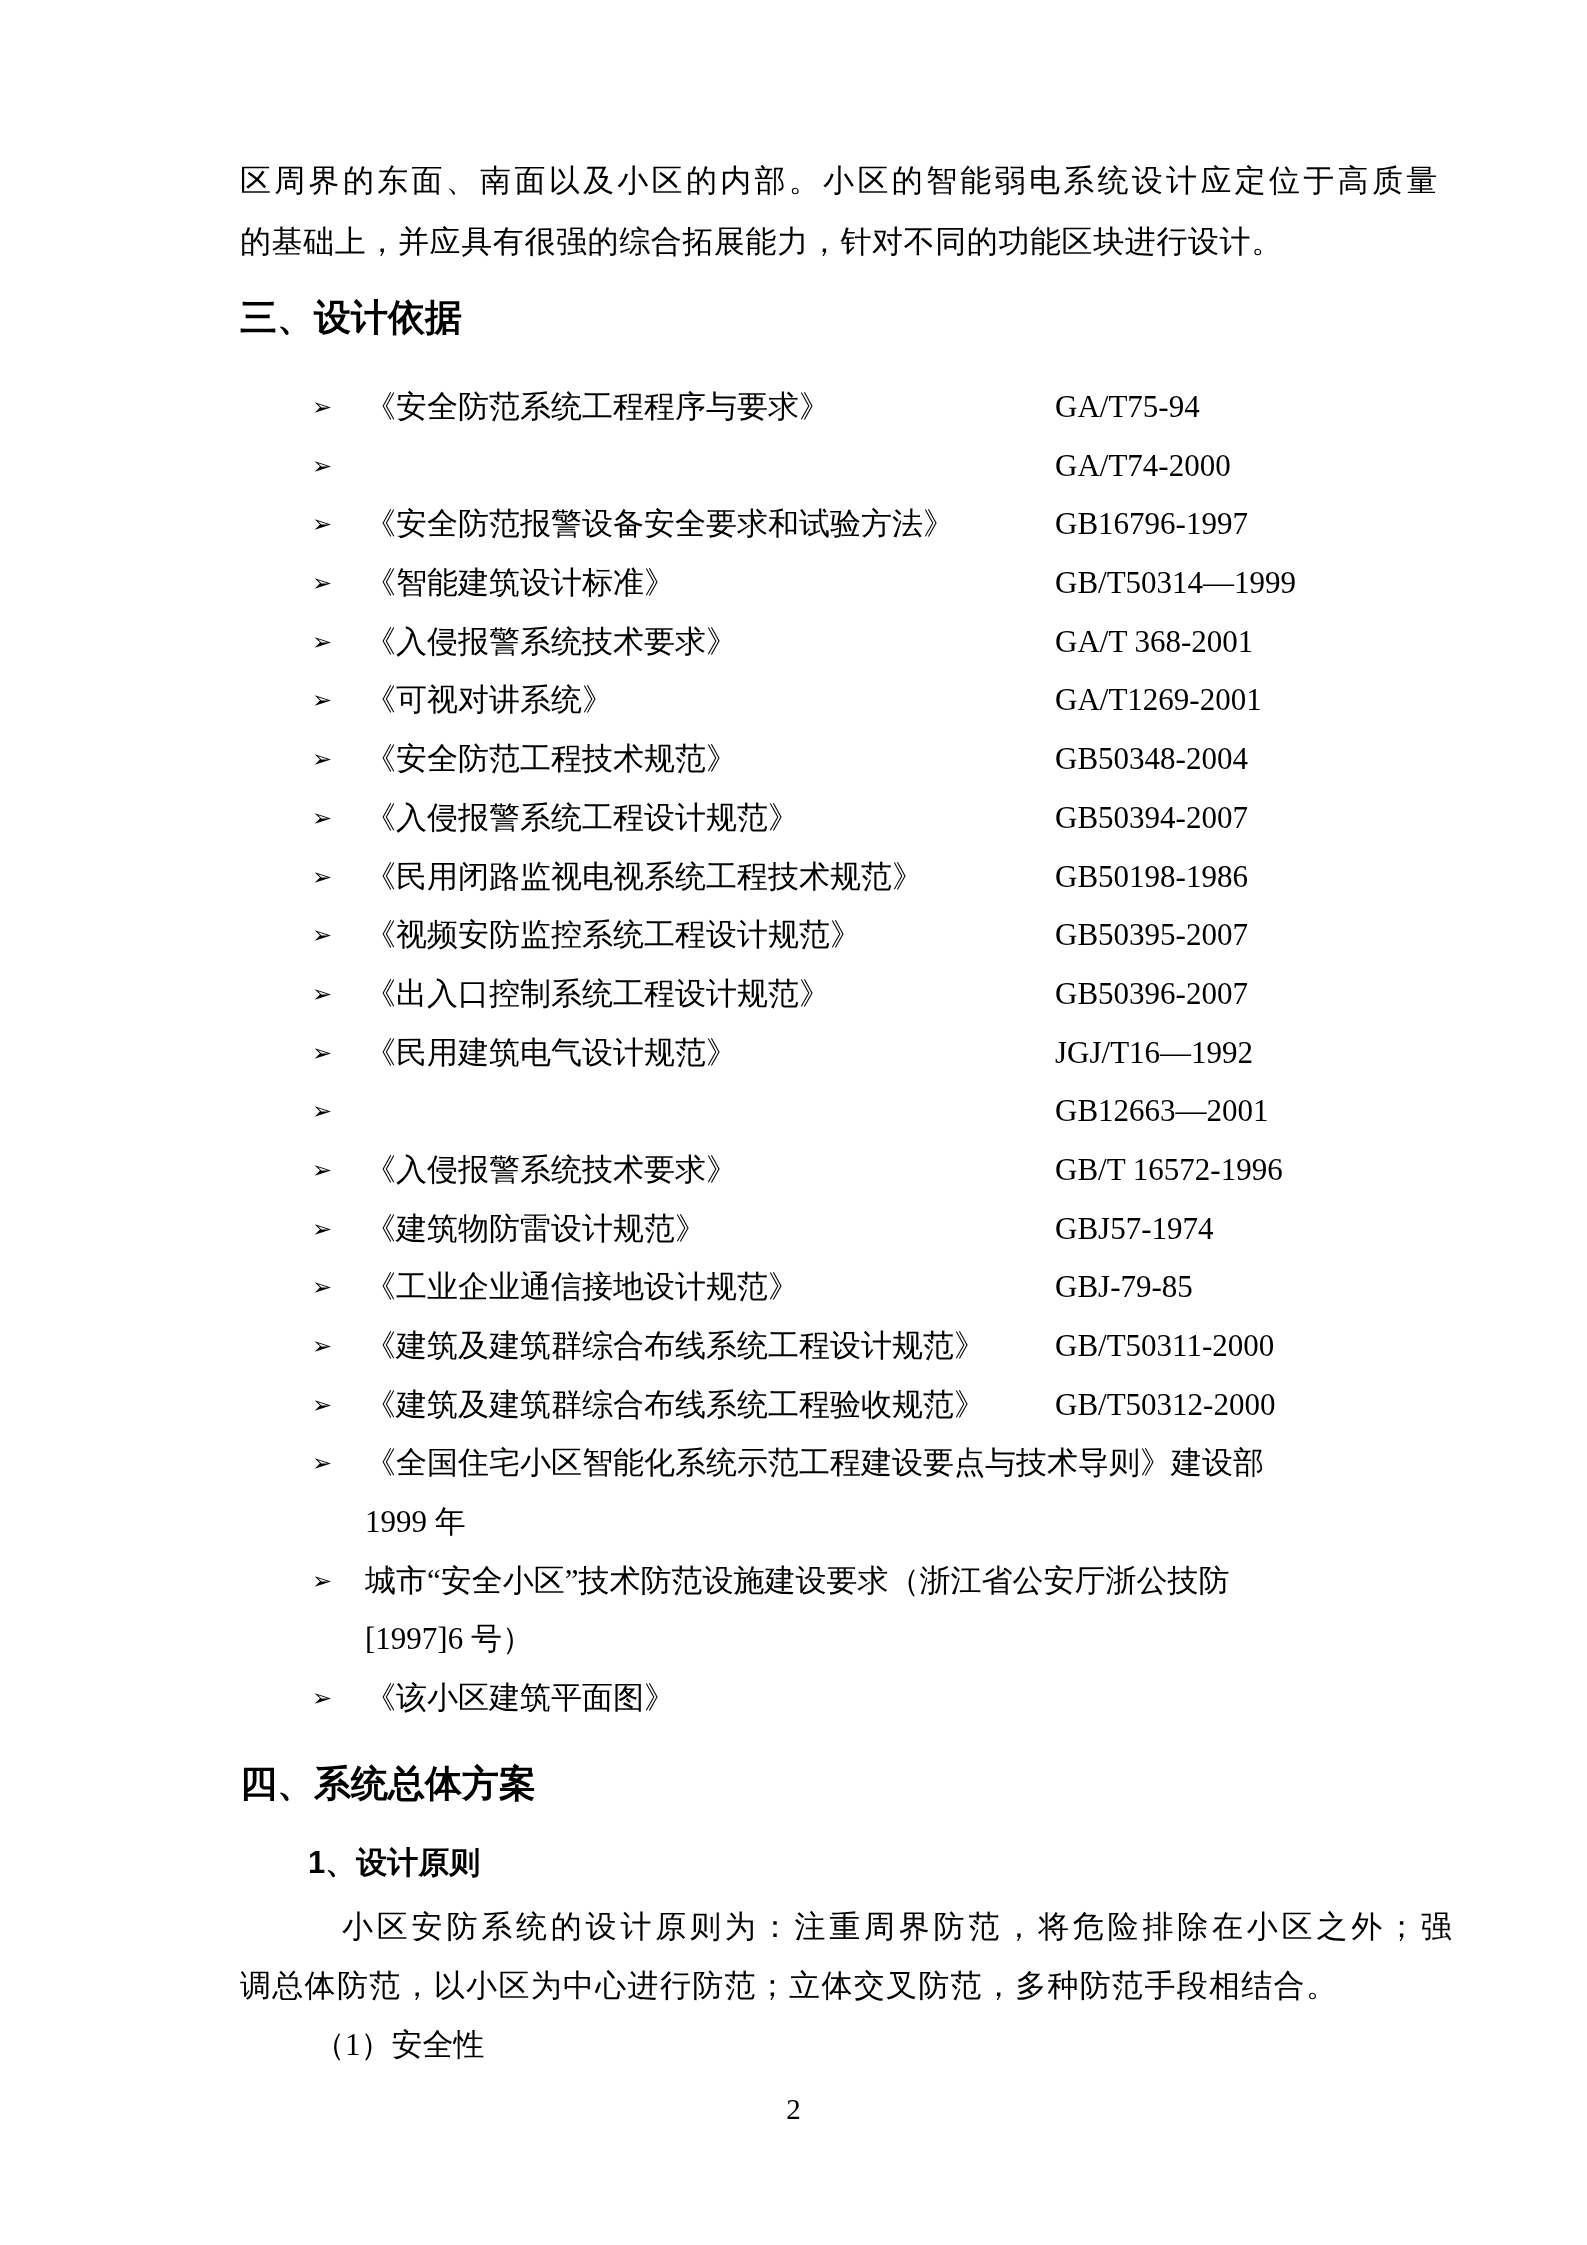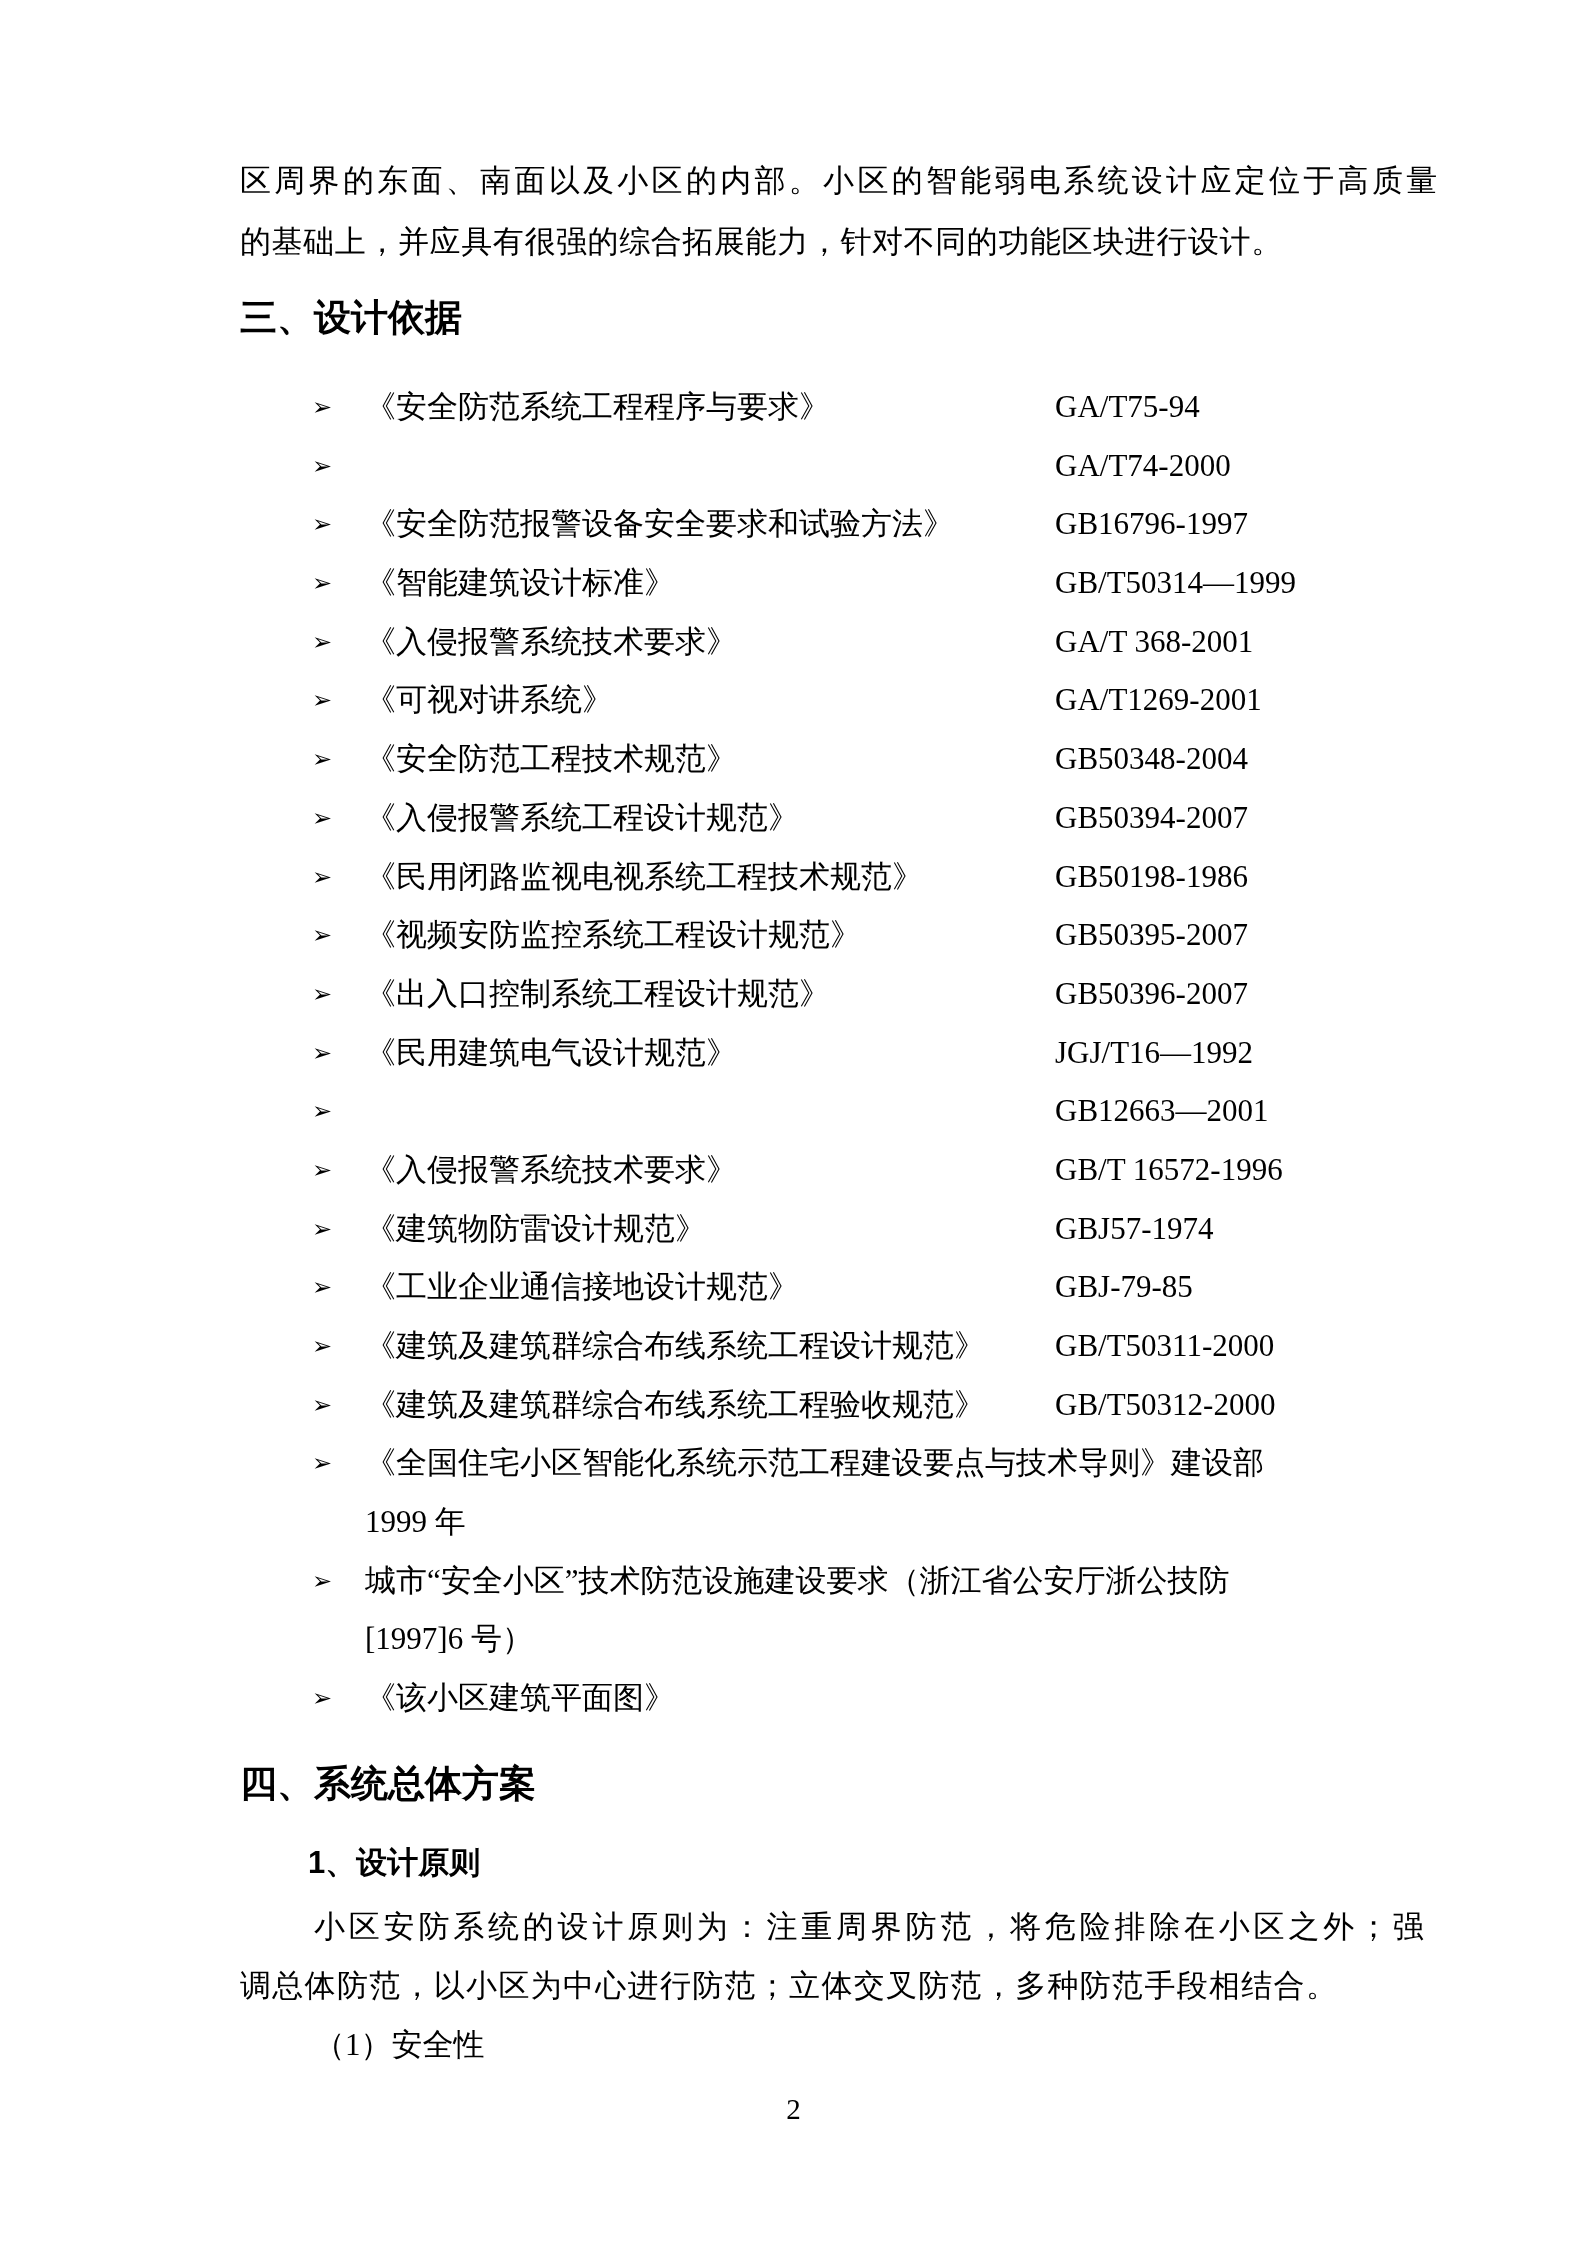--- a/index.html
+++ b/index.html
@@ -32,21 +32,21 @@
     font-family:"DejaVu Sans",sans-serif;
   }
   .ref-code{position:absolute;left:815px;top:0;font-size:31px;}
   
   #sub1{
     top:1843px;padding-left:308px;font-size:31px;font-weight:bold;line-height:40px;
     font-family:"Liberation Sans","DejaVu Sans",sans-serif;white-space:nowrap;
   }
   #para2{top:1898px;font-size:31px;}
   #para2 .line{height:58.7px;line-height:58.7px;white-space:nowrap;padding-left:240px;}
-  #para2 .line.indent{padding-left:314px;}
+  #para2 .line.indent{padding-left:314px;margin-left:28px;}
   #para2 .line.j2{letter-spacing:3.8px;}
   #para2 .line.l2{letter-spacing:1.3px;}
   #item1{top:2016px;padding-left:314px;font-size:31px;height:58.7px;line-height:58.7px;}
   #pageno{top:2092px;text-align:center;font-size:29px;line-height:34px;}
 </style>
 </head>
 <body>
 
 <div id="intro" class="abs">
   <div class="line justified">区周界的东面、南面以及小区的内部。小区的智能弱电系统设计应定位于高质量</div>

